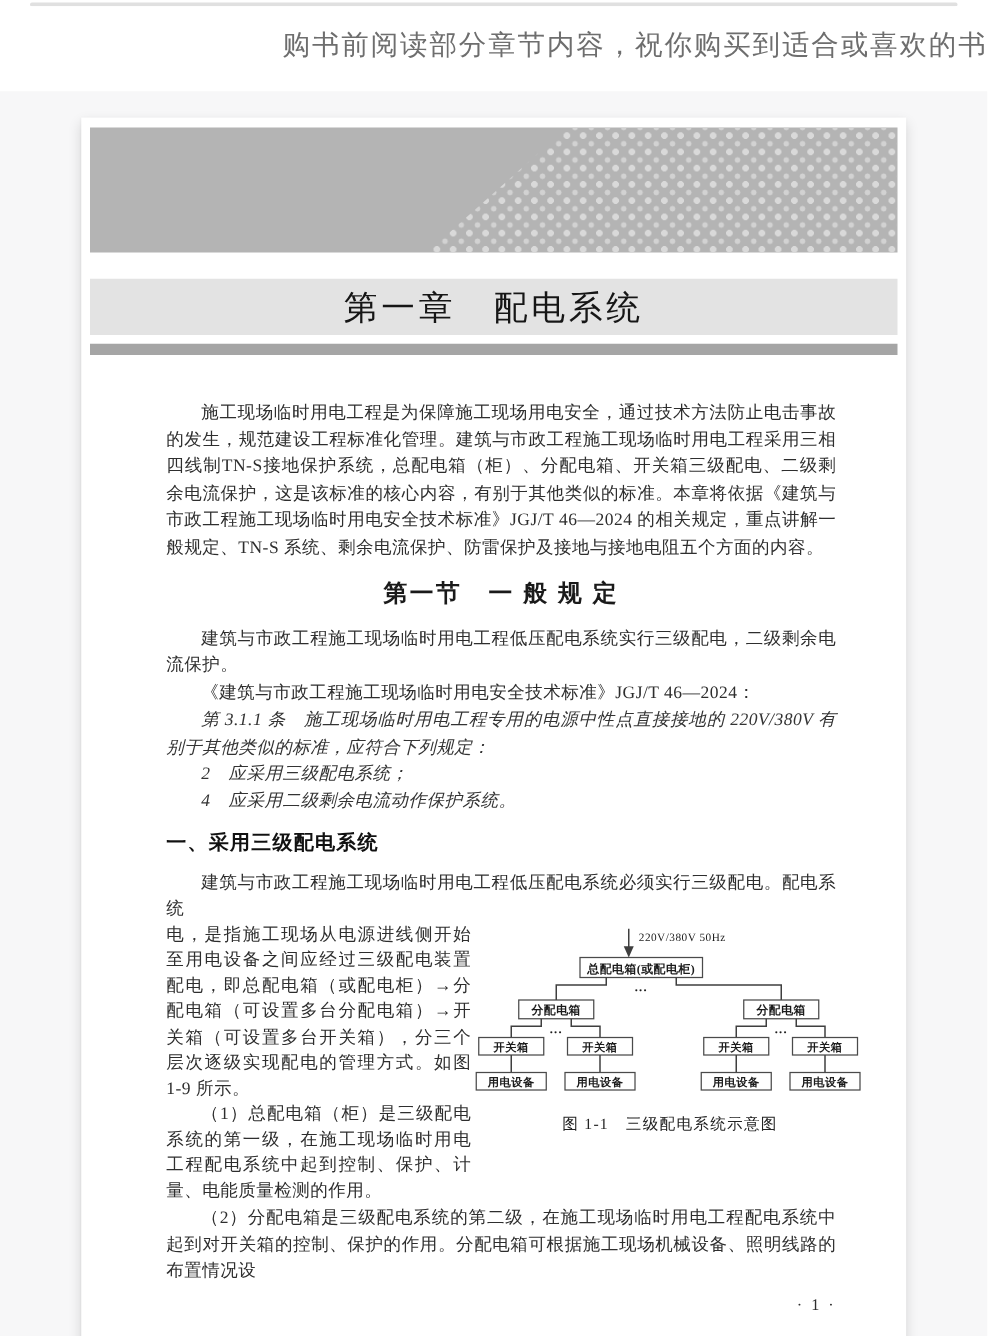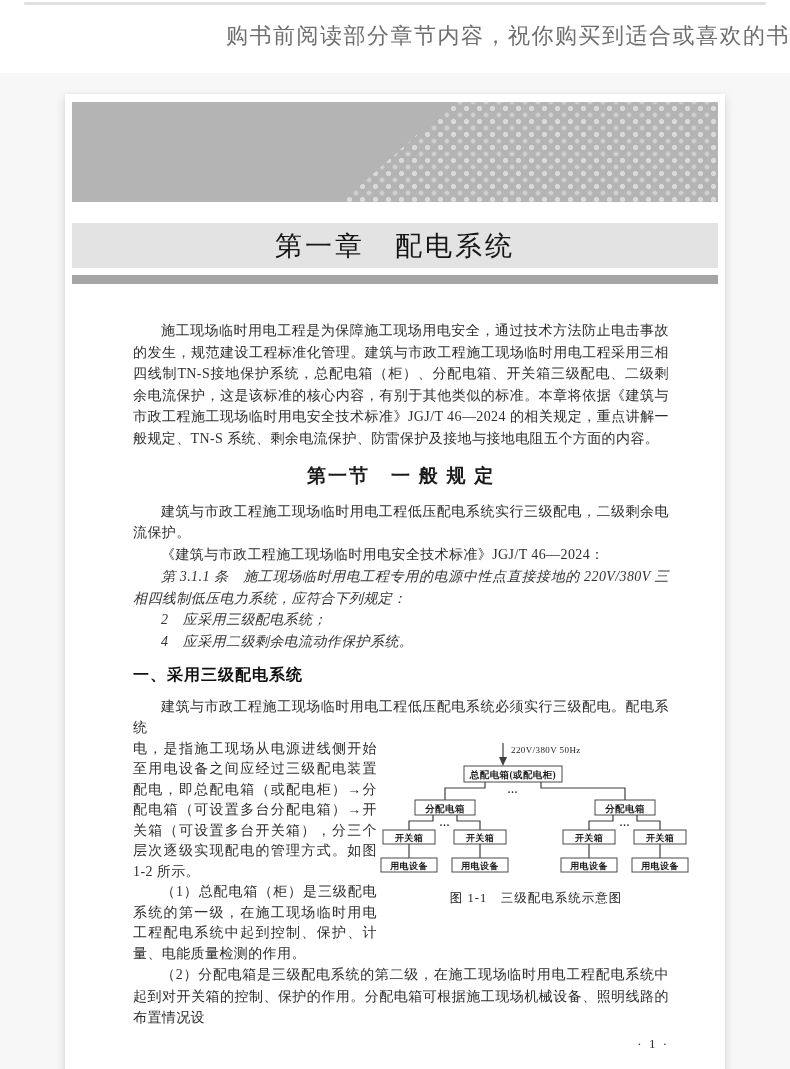--- a/index.html
+++ b/index.html
@@ -105,32 +105,32 @@
     <div class="page-body">
 
       <p class="para">施工现场临时用电工程是为保障施工现场用电安全，通过技术方法防止电击事故的发生，规范建设工程标准化管理。建筑与市政工程施工现场临时用电工程采用三相四线制TN-S接地保护系统，总配电箱（柜）、分配电箱、开关箱三级配电、二级剩余电流保护，这是该标准的核心内容，有别于其他类似的标准。本章将依据《建筑与市政工程施工现场临时用电安全技术标准》JGJ/T 46—2024 的相关规定，重点讲解一般规定、TN-S 系统、剩余电流保护、防雷保护及接地与接地电阻五个方面的内容。</p>
 
       <h2 class="section-title">第一节　一 般 规 定</h2>
 
       <p class="para">建筑与市政工程施工现场临时用电工程低压配电系统实行三级配电，二级剩余电流保护。</p>
       <p class="para">《建筑与市政工程施工现场临时用电安全技术标准》JGJ/T 46—2024：</p>
 
       <div class="clause">
-        <p class="para">第 3.1.1 条　施工现场临时用电工程专用的电源中性点直接接地的 220V/380V 三相四线制低压电力系统，应符合下列规定：</p>
+        <p class="para">第 3.1.1 条　施工现场临时用电工程专用的电源中性点直接接地的 220V/380V 有别于其他类似的标准，应符合下列规定：</p>
         <p class="clause-item">2　应采用三级配电系统；</p>
         <p class="clause-item">4　应采用二级剩余电流动作保护系统。</p>
       </div>
 
       <h3 class="subsection-title">一、采用三级配电系统</h3>
 
       <p class="para">建筑与市政工程施工现场临时用电工程低压配电系统必须实行三级配电。配电系统</p>
 
       <div class="wrap-row">
         <div class="left-col">
-          <p class="cont">电，是指施工现场从电源进线侧开始至用电设备之间应经过三级配电装置配电，即总配电箱（或配电柜）→分配电箱（可设置多台分配电箱）→开关箱（可设置多台开关箱），分三个层次逐级实现配电的管理方式。如图 1-2 所示。</p>
+          <p class="cont">电，是指施工现场从电源进线侧开始至用电设备之间应经过三级配电装置配电，即总配电箱（或配电柜）→分配电箱（可设置多台分配电箱）→开关箱（可设置多台开关箱），分三个层次逐级实现配电的管理方式。如图 1-9 所示。</p>
           <p class="para">（1）总配电箱（柜）是三级配电系统的第一级，在施工现场临时用电工程配电系统中起到控制、保护、计量、电能质量检测的作用。</p>
         </div>
 
         <div class="fig-col">
           <svg width="318" height="140" viewBox="0 0 318 140">
 
             <path class="dg-line" d="M126,4 L126,19"></path>
             <polygon points="122,18 130,18 126,27" fill="#3f3f3f"></polygon>
             <text class="src-label" x="134" y="14">220V/380V 50Hz</text>
 

